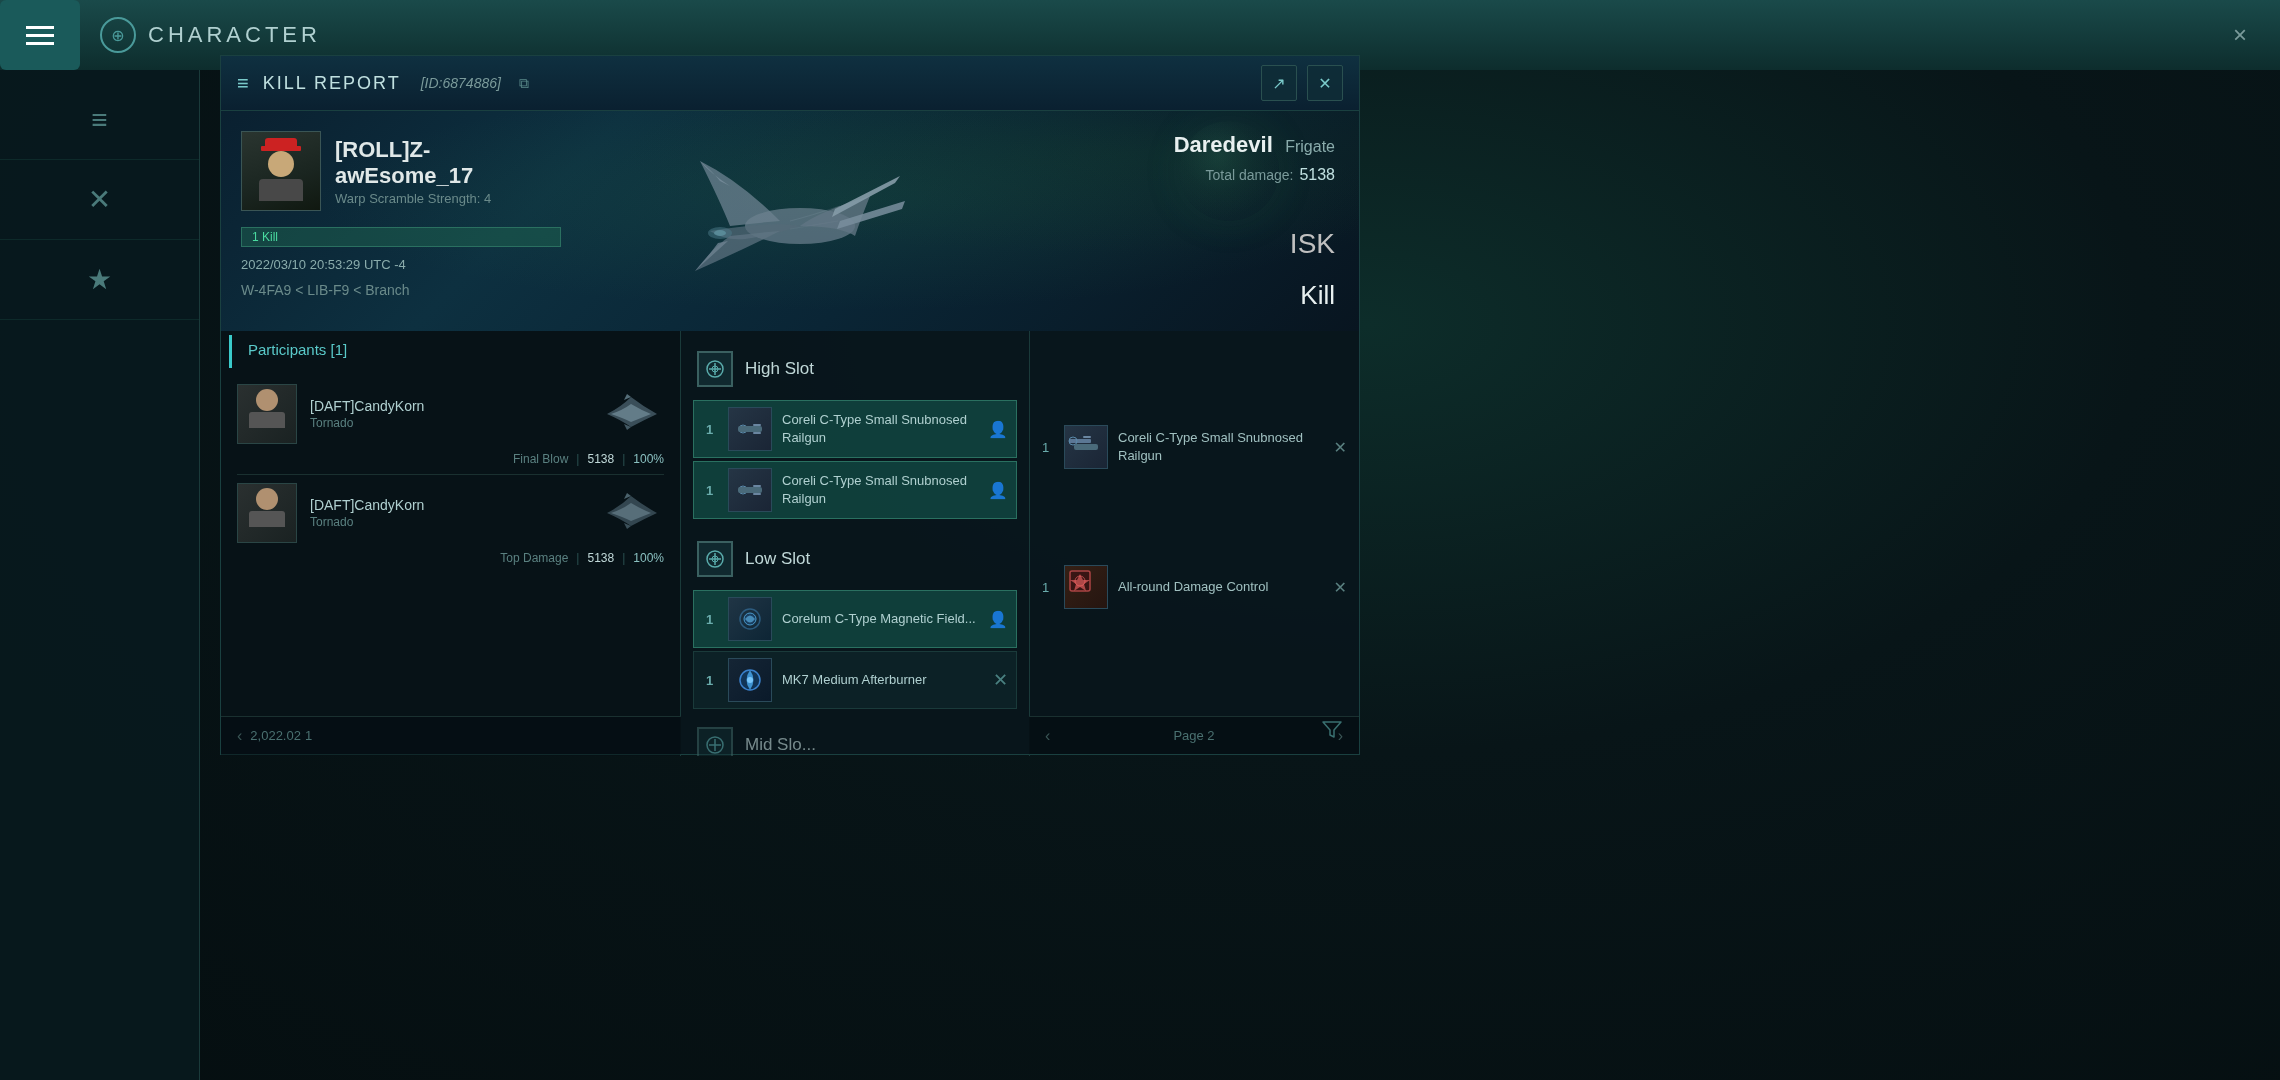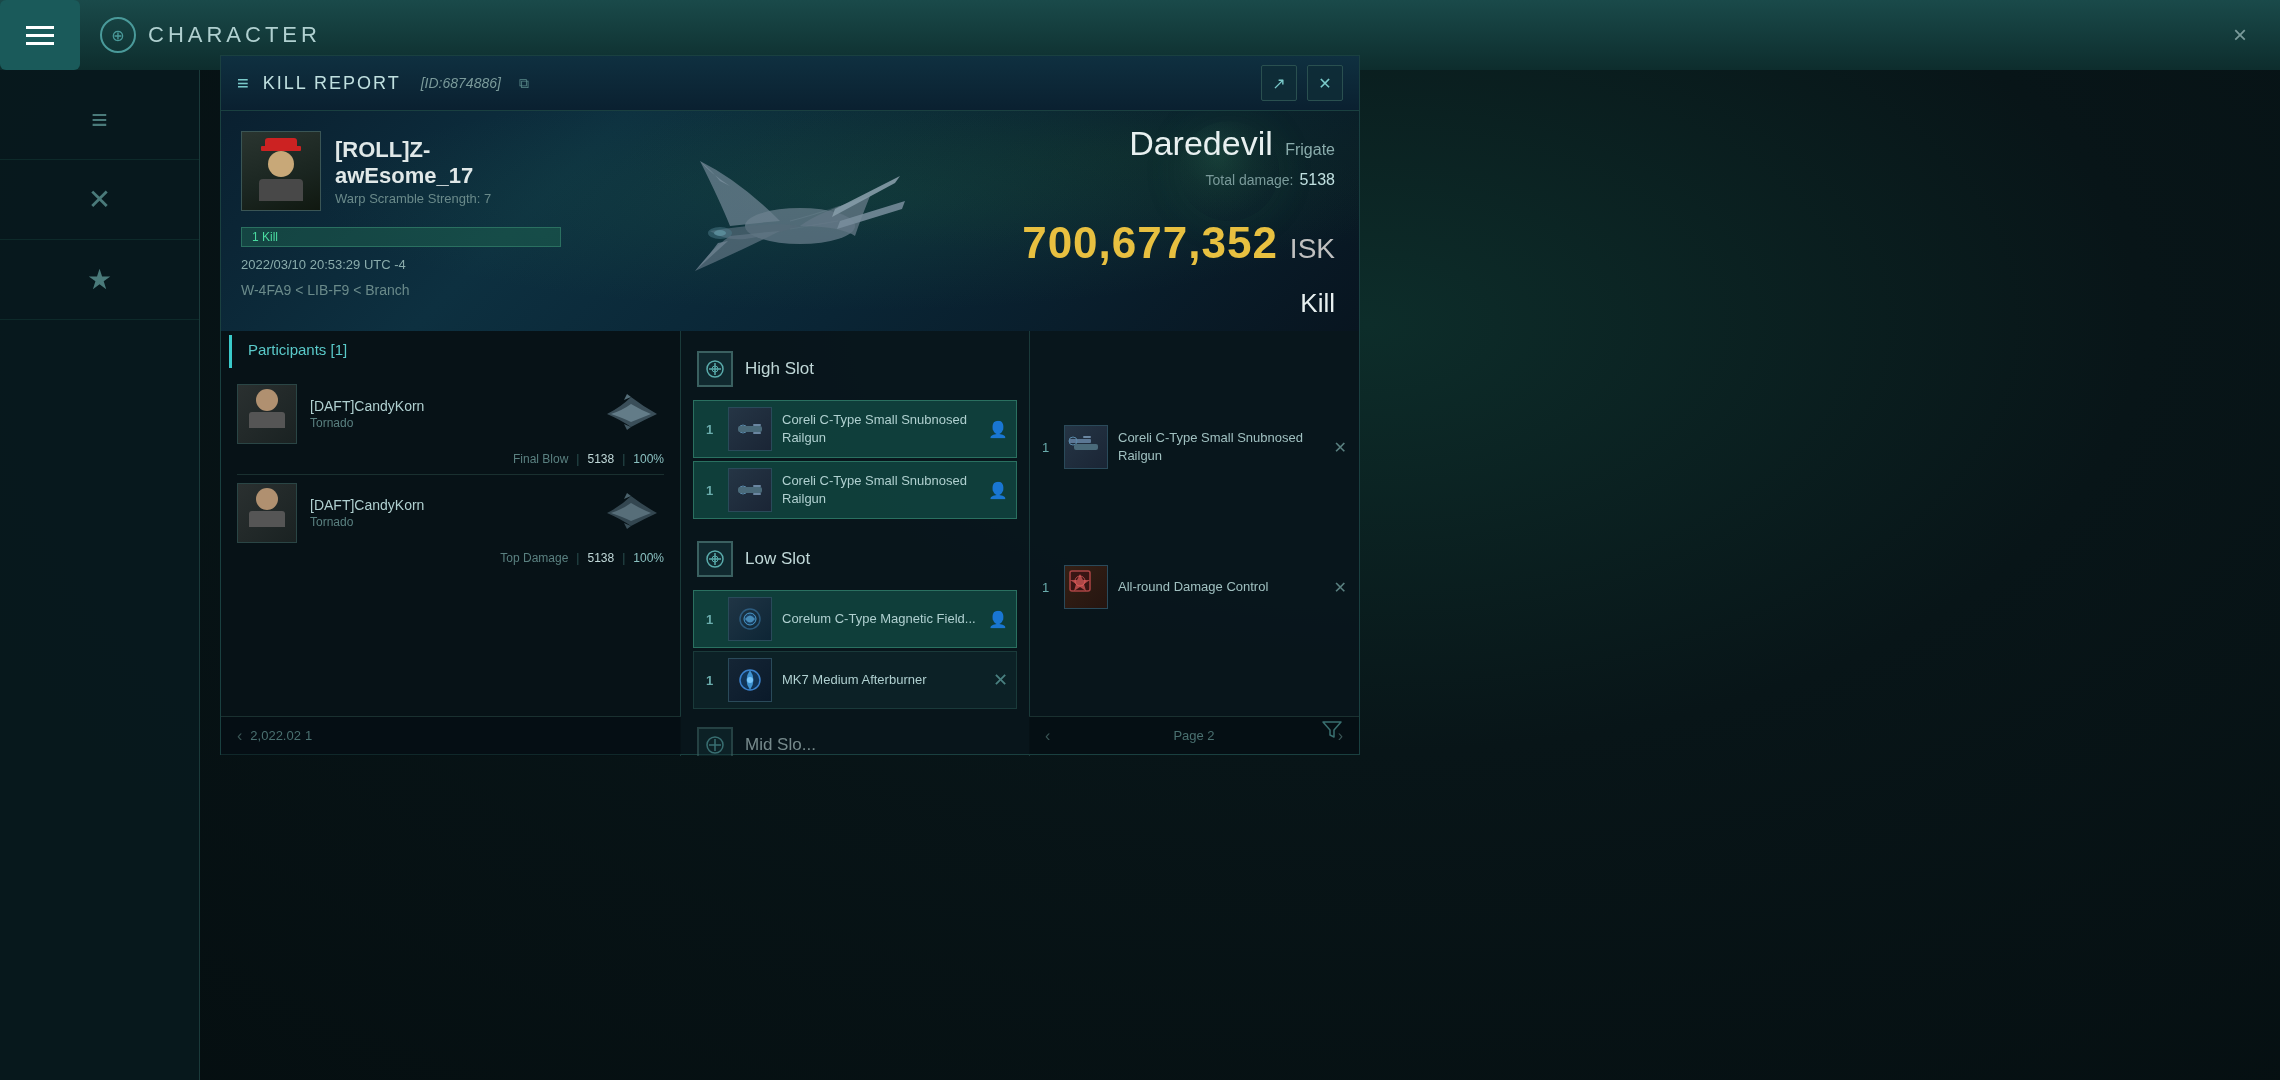--- a/index.html
+++ b/index.html
@@ -297,22 +297,22 @@
       z-index: 2;
       display: flex;
       flex-direction: column;
       align-items: flex-end;
       justify-content: center;
       gap: 8px;
     }
 
     .ship-name {
       color: #e8f0f0;
-      font-size: 34px;
-      font-weight: 400;
+      font-size: 22px;
+      font-weight: 700;
     }
 
     .ship-class {
       color: #8aacac;
       font-size: 16px;
       margin-left: 8px;
       font-weight: 300;
     }
 
     .total-damage-label {
@@ -678,21 +678,21 @@
               <div style="width:32px;height:11px;background:#cc2222;border-radius:3px 3px 0 0;margin:0 auto;position:relative;">
                 <div style="position:absolute;bottom:-2px;left:-4px;right:-4px;height:5px;background:#cc2222;border-radius:1px;"></div>
               </div>
               <div style="width:26px;height:26px;background:#c8a878;border-radius:50%;margin:2px auto 0;"></div>
               <div style="width:44px;height:22px;background:#484848;border-radius:4px 4px 0 0;margin:2px auto 0;"></div>
             </div>
           </div>
         </div>
         <div>
           <div class="pilot-name">[ROLL]Z-awEsome_17</div>
-          <div class="pilot-sub">Warp Scramble Strength: 7</div>
+          <div class="pilot-sub">Warp Scramble Strength: 4</div>
         </div>
       </div>
       <div class="kill-badge">1 Kill</div>
       <div class="kill-date">2022/03/10 20:53:29 UTC -4</div>
       <div class="kill-location">W-4FA9 &lt; LIB-F9 &lt; Branch</div>
     </div>
 
     <div class="hero-ship-area">
 
       <svg class="ship-silhouette" viewBox="0 0 320 200" xmlns="http://www.w3.org/2000/svg">
@@ -728,21 +728,20 @@
     <div class="hero-right">
       <div>
         <span class="ship-name">Daredevil</span>
         <span class="ship-class">Frigate</span>
       </div>
       <div style="display:flex;gap:6px;align-items:center;">
         <span class="total-damage-label">Total damage:</span>
         <span class="total-damage-value">5138</span>
       </div>
       <div style="display:flex;align-items:baseline;gap:4px;margin-top:8px;">
-        <span class="isk-value">700,677,352</span>
         <span class="isk-label">ISK</span>
       </div>
       <div class="kill-type" style="margin-top:12px;">Kill</div>
     </div>
   </div>
 
   <div style="display:flex;height:425px;">
 
     <div class="participants-section">
       <div class="section-header">Participants [1]</div>

